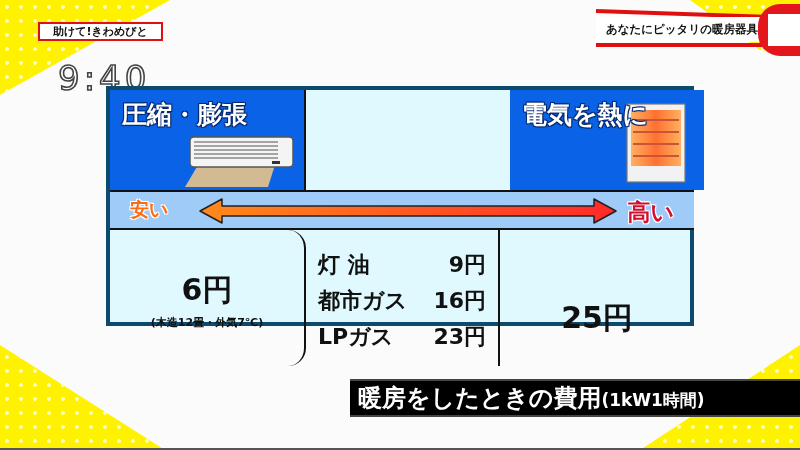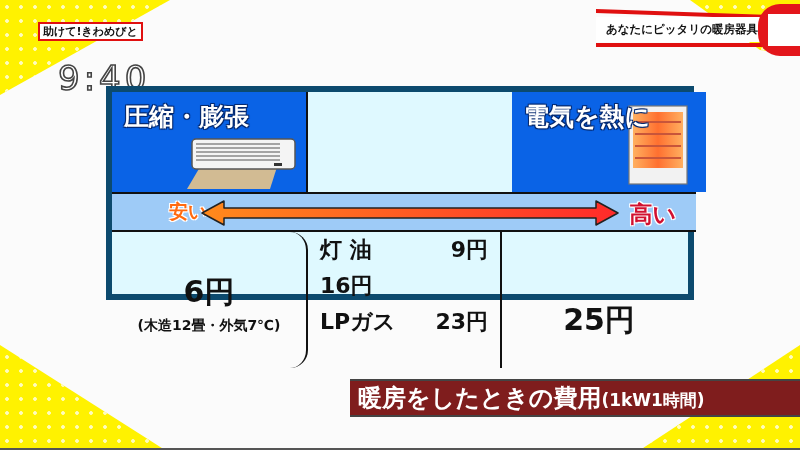--- a/index.html
+++ b/index.html
@@ -10,52 +10,52 @@
     background:#fff200;clip-path:polygon(0 345px,165px 450px,0 450px);}
   .bg-yellow-tr2{position:absolute;left:0;top:0;width:800px;height:450px;
     background:#fff200;clip-path:polygon(690px 0,800px 0,800px 55px,760px 50px);}
   .bg-yellow-br{position:absolute;left:0;top:0;width:800px;height:450px;
     background:#fff200;clip-path:polygon(800px 345px,800px 450px,640px 450px);}
   .stars{position:absolute;inset:0;pointer-events:none;
     background-image:radial-gradient(circle,rgba(255,255,255,0.75) 1.5px,transparent 2.2px);
     background-size:14px 14px;}
   .bottom-line{position:absolute;left:0;top:448px;width:800px;height:2px;background:#555;}
 
-  .show-tag{position:absolute;left:38px;top:22px;height:15px;padding:0 3px;background:#fff;border:2px solid #e01010;
+  .show-tag{position:absolute;left:38px;top:22px;height:15px;padding:0 13px;background:#fff;border:2px solid #e01010;
     font-size:11px;font-weight:bold;color:#111;line-height:15px;letter-spacing:0px;}
   .clock{position:absolute;left:58px;top:38px;font-size:34px;line-height:36px;color:#fff;
     -webkit-text-stroke:1.6px #444;font-family:"DejaVu Sans",sans-serif;letter-spacing:4px;font-weight:normal;margin-top:22px;}
 
   .topic{position:absolute;left:596px;top:12px;width:170px;height:36px;}
   .topic .bar-top{position:absolute;left:0;top:0;width:175px;height:4px;background:#e01010;transform:skewY(2deg);}
   .topic .bar-bot{position:absolute;left:0;top:31px;width:175px;height:4px;background:#e01010;}
   .topic .label{position:absolute;left:0;top:5px;width:170px;height:25px;background:#fff;
     font-size:11.5px;font-weight:bold;color:#111;line-height:25px;padding-left:10px;box-sizing:border-box;white-space:nowrap;}
   .mouth{position:absolute;left:758px;top:4px;width:42px;height:52px;background:#e3161b;border-radius:22px 0 0 22px;}
   .mouth .teeth-top{position:absolute;left:10px;top:10px;width:32px;height:8px;background:#fff;}
   .mouth .teeth-bot{position:absolute;left:10px;top:34px;width:32px;height:8px;background:#fff;}
   .mouth .inner{position:absolute;left:10px;top:18px;width:32px;height:16px;background:#fff;}
 
-  .table{position:absolute;left:106px;top:86px;width:588px;height:214px;border:6px solid #0c4a6e;box-sizing:border-box;background:#dff9ff;}
+  .table{position:absolute;left:106px;top:86px;width:588px;height:240px;border:4px solid #0c4a6e;box-sizing:border-box;background:#dff9ff;}
   .hdr{position:absolute;top:0;height:100px;background:#0a63e6;border-right:2px solid #111;box-sizing:border-box;}
   .hdr .title{position:absolute;left:12px;top:8px;font-size:25px;font-weight:bold;color:#fff;
     text-shadow:0 0 2px #062a70,1px 1px 0 #062a70,-1px -1px 0 #062a70,1px -1px 0 #062a70,-1px 1px 0 #062a70;white-space:nowrap;}
   .arrow-row{position:absolute;left:0;top:100px;width:584px;height:40px;background:#9ecbf7;border-top:2px solid #111;border-bottom:2px solid #111;box-sizing:border-box;}
   .arrow-row .cheap{position:absolute;left:20px;top:5px;font-size:19px;font-weight:bold;color:#ff6a10;
-    text-shadow:0 0 2px #fff,1px 1px 0 #fff,-1px -1px 0 #fff,1px -1px 0 #fff,-1px 1px 0 #fff;margin-left:37px;}
+    text-shadow:0 0 2px #fff,1px 1px 0 #fff,-1px -1px 0 #fff,1px -1px 0 #fff,-1px 1px 0 #fff;}
   .arrow-row .expensive{position:absolute;right:20px;top:5px;font-size:23px;font-weight:bold;color:#d11030;
     text-shadow:0 0 2px #fff,1px 1px 0 #fff,-1px -1px 0 #fff,1px -1px 0 #fff,-1px 1px 0 #fff;}
   .arrow-svg{position:absolute;left:88px;top:5px;}
 
   .cell{position:absolute;top:140px;height:136px;border-right:2px solid #111;box-sizing:border-box;}
   .big{font-size:30px;font-weight:bold;color:#111;text-align:center;}
-  .note{font-size:14px;font-weight:bold;color:#111;text-align:center;margin-top:4px;}
+  .note{font-size:11px;font-weight:bold;color:#111;text-align:center;margin-top:4px;}
   .fuel-row{display:flex;justify-content:space-between;font-size:22px;font-weight:bold;color:#111;height:36px;line-height:36px;padding:0 12px 0 12px;}
 
-  .caption{position:absolute;left:350px;top:379px;width:450px;height:38px;background:#7f1d1d;border-top:2px solid #444;border-bottom:2px solid #444;box-sizing:border-box;}
+  .caption{position:absolute;left:350px;top:379px;width:450px;height:38px;background:#000000;border-top:2px solid #444;border-bottom:2px solid #444;box-sizing:border-box;}
   .caption .main{position:absolute;left:8px;top:2px;font-size:24px;font-weight:bold;color:#fff;white-space:nowrap;line-height:30px;}
   .caption .sub{font-size:17px;}
 </style>
 </head>
 <body>
 
 <div class="bg-yellow-tl">
     <div class="stars"></div>
   </div>
 <div class="bg-yellow-tr2">
@@ -132,26 +132,27 @@
         </defs>
       <polygon points="2,14 24,2 24,9 396,9 396,2 418,14 396,26 396,19 24,19 24,26" fill="url(#arr)" stroke="#222" stroke-width="1.5" stroke-linejoin="round"></polygon>
     </svg>
     <span class="expensive">高い</span>
   </div>
 
   <div class="cell" style="left:0;width:196px;border-radius:18px;">
     <div class="big" style="margin-top:40px;">6円</div>
     <div class="note">(木造12畳・外気7℃)</div>
   </div>
-  <div class="cell" style="left:196px;width:194px;padding-top:0;">
+  <div class="cell" style="left:196px;width:194px;padding-top:17px;">
     <div class="fuel-row">
       <span>灯 油</span>
       <span>9円</span>
     </div>
     <div class="fuel-row">
+      <span>都市ガス</span>
       <span>16円</span>
     </div>
     <div class="fuel-row">
       <span>LPガス</span>
       <span>23円</span>
     </div>
   </div>
   <div class="cell" style="left:390px;width:194px;border-right:none;">
     <div class="big" style="margin-top:68px;">25円</div>
   </div>

